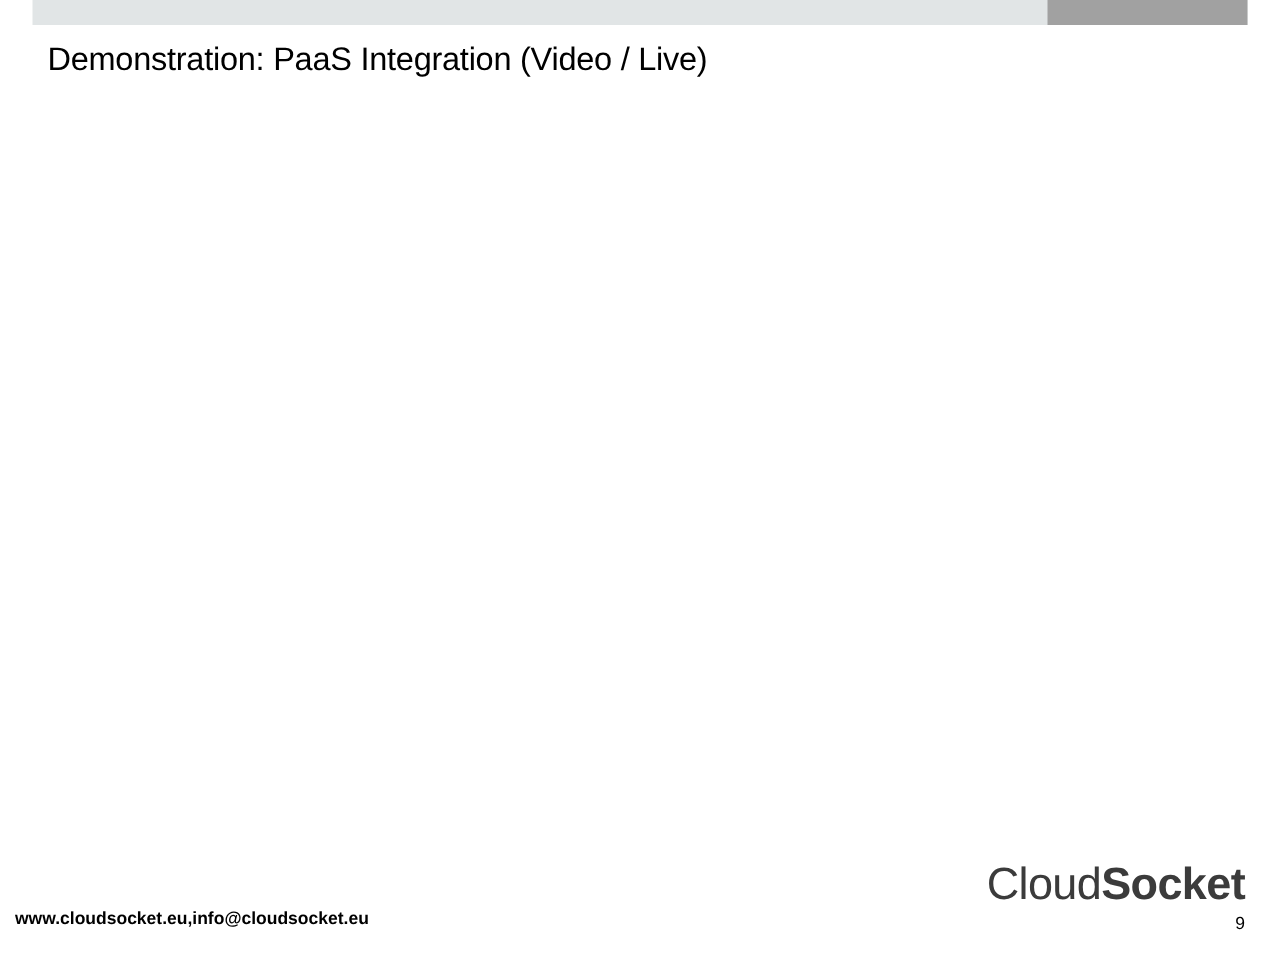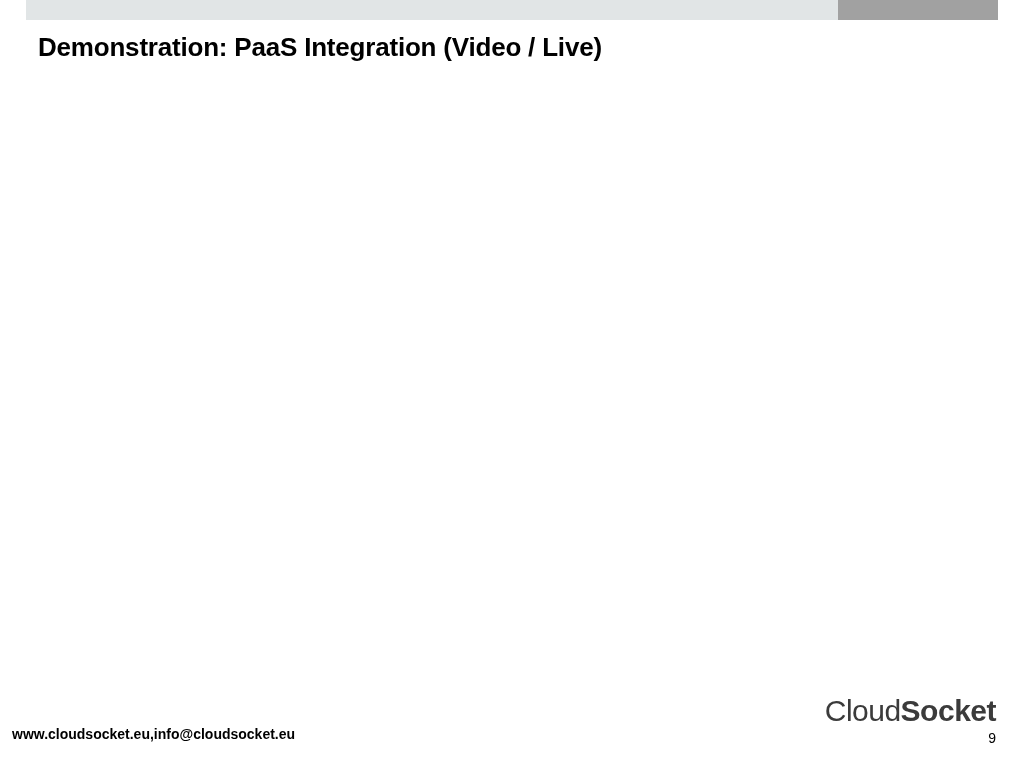--- a/index.html
+++ b/index.html
@@ -29,21 +29,21 @@
       right: 26px;
       width: 160px;
       height: 20px;
       background: #a1a1a1;
     }
     .slide-title {
       position: absolute;
       top: 32px;
       left: 38px;
       font-size: 26px;
-      font-weight: bold;
+      font-weight: normal;
       color: #000000;
       letter-spacing: -0.2px;
     }
     .footer-left {
       position: absolute;
       bottom: 26px;
       left: 12px;
       font-size: 14px;
       color: #000000;
       font-weight: 700;
@@ -52,21 +52,21 @@
       position: absolute;
       bottom: 22px;
       right: 28px;
       font-size: 14px;
       color: #000000;
     }
     .logo {
       position: absolute;
       bottom: 40px;
       right: 28px;
-      font-size: 30px;
+      font-size: 36px;
       color: #3b3b3b;
       font-family: "Helvetica Neue", Arial, sans-serif;
       letter-spacing: -0.5px;
       font-weight: 400;
     }
     .logo .cloud-part {
       font-weight: 400;
     }
     .logo .socket-part {
       font-weight: 600;

